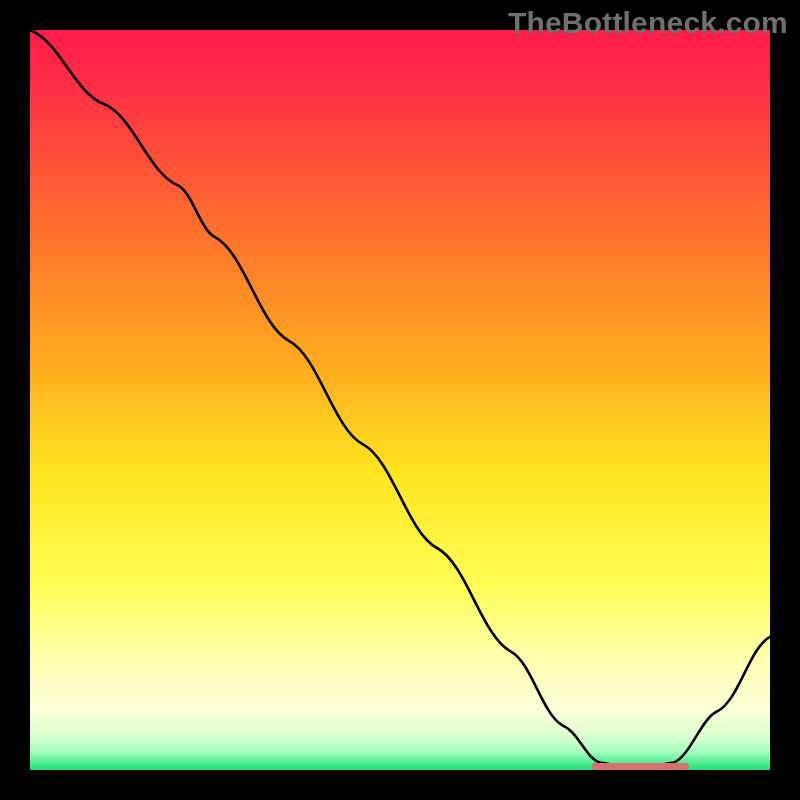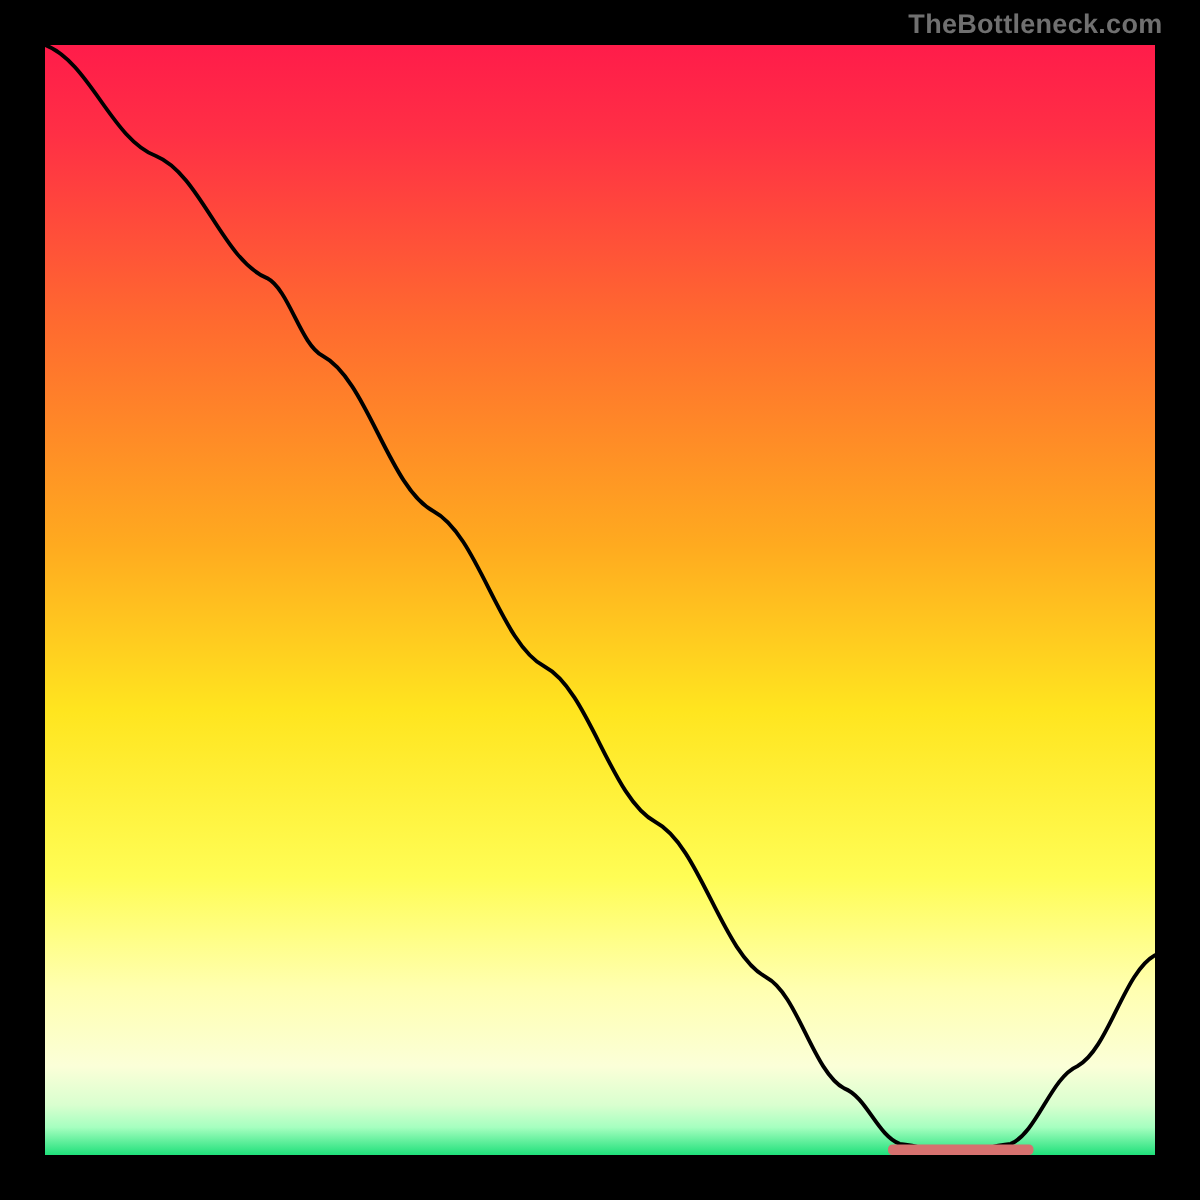--- a/index.html
+++ b/index.html
@@ -12,23 +12,23 @@
     overflow: hidden;
   }
   .chart-container {
     position: relative;
     width: 800px;
     height: 800px;
   }
   .watermark {
     position: absolute;
     top: 6px;
-    right: 25px;
+    right: 12px;
     color: #707070;
-    font-size: 18px;
+    font-size: 30px;
     font-weight: 600;
     letter-spacing: 0.2px;
     z-index: 10;
   }
   .plot-area {
     position: absolute;
     left: 30px;
     top: 30px;
     width: 740px;
     height: 740px;

